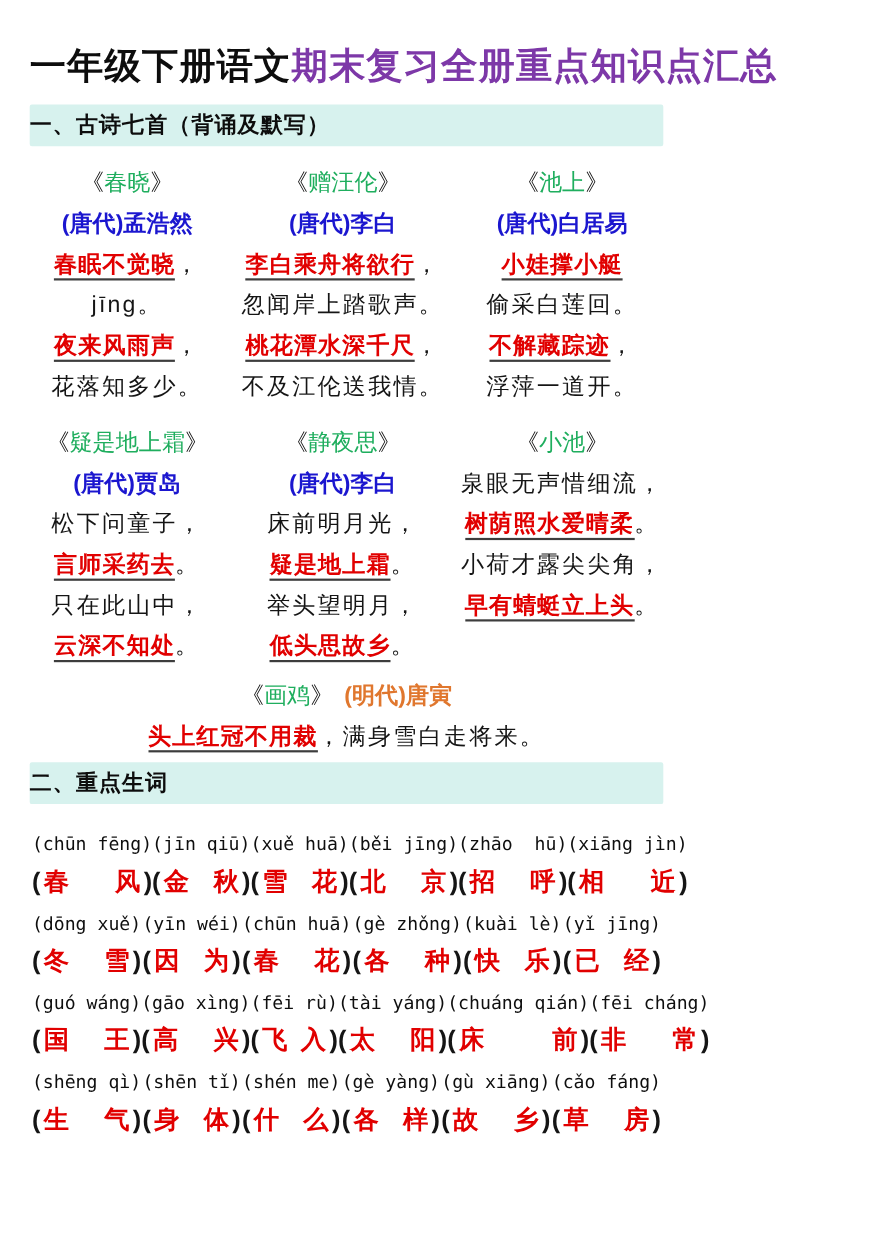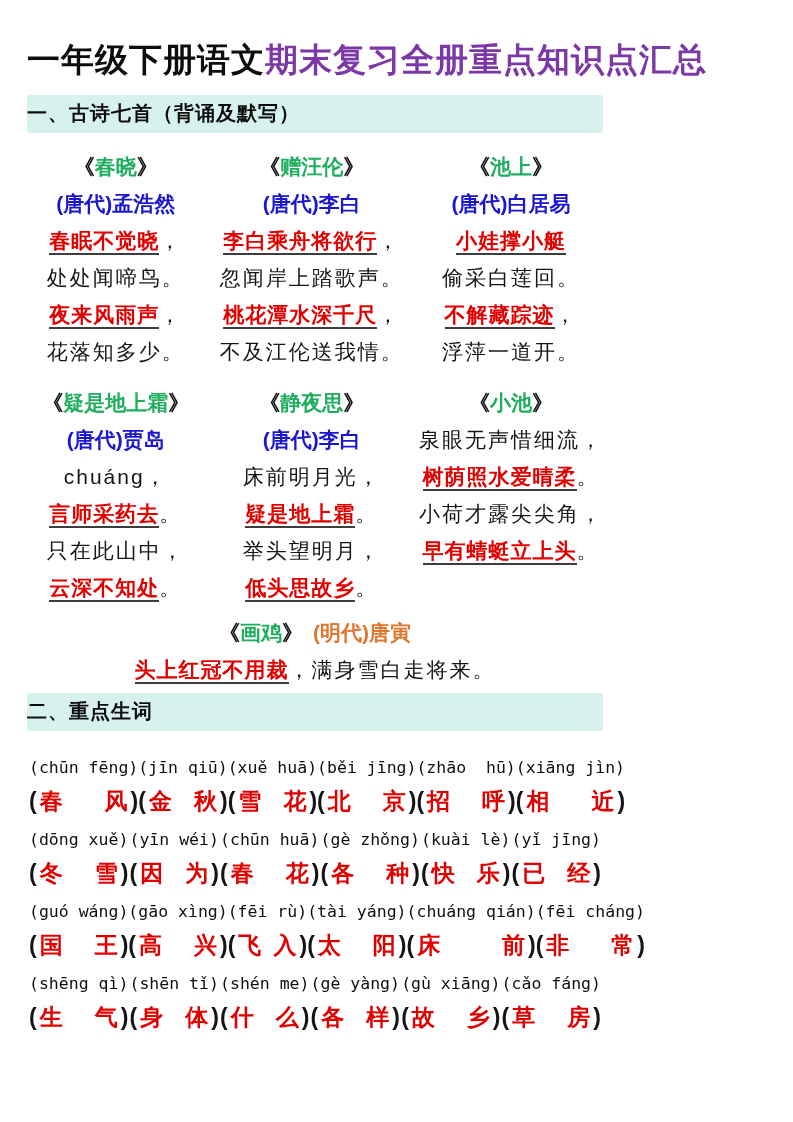--- a/index.html
+++ b/index.html
@@ -18,21 +18,21 @@
 
   .section-bar{height:38px; background:var(--mint); border-radius:2px;
     display:flex; align-items:center; 
     font-size:20px; font-weight:800; color:#0d0d0d; letter-spacing:1px;}
   .bar-1{margin-bottom:15px;}
   .bar-2{margin-top:4px; margin-bottom:24px;}
 
   .poems-grid{display:grid; grid-template-columns:1fr 1.12fr 1fr;
     column-gap:8px; row-gap:14px; margin-bottom:8px;}
   .poem{text-align:center;}
-  .poem-title{font-size:21px; font-weight:700; line-height:37px; color:#0d0d0d;}
+  .poem-title{font-size:21px; font-weight:400; line-height:37px; color:#0d0d0d;}
   .poem-title .title-text{color:var(--green);}
   .poem-author{font-size:21px; font-weight:800; line-height:37px;}
   .poem-author.blue{color:var(--blue);}
   .poem-author.orange{color:var(--orange);}
   .poem-line{font-size:21px; line-height:37px; white-space:nowrap;}
   .seg.plain{color:#151515; letter-spacing:2px;}
   .seg.red-seg{color:var(--red); font-weight:800; letter-spacing:1px;
     border-bottom:2px solid var(--underline); padding-bottom:1px;}
 
   .featured{ text-align:center; margin-top:6px; margin-bottom:2px;}
@@ -63,21 +63,21 @@
 
   <div class="section-bar bar-1">
     <span>一、古诗七首（背诵及默写）</span>
   </div>
 
   <div class="poems-grid" id="poems-grid">
       <div class="poem">
         <div class="poem-title"><span class="bracket">《</span><span class="title-text">春晓</span><span class="bracket">》</span></div>
         <div class="poem-author blue">(唐代)孟浩然</div>
         <div class="poem-line"><span class="seg red-seg">春眠不觉晓</span><span class="seg plain">，</span></div>
-        <div class="poem-line"><span class="seg plain">处处闻啼鸟。</span></div>
+        <div class="poem-line"><span class="seg plain">jīng。</span></div>
         <div class="poem-line"><span class="seg red-seg">夜来风雨声</span><span class="seg plain">，</span></div>
         <div class="poem-line"><span class="seg plain">花落知多少。</span></div>
       </div>
       <div class="poem">
         <div class="poem-title"><span class="bracket">《</span><span class="title-text">赠汪伦</span><span class="bracket">》</span></div>
         <div class="poem-author blue">(唐代)李白</div>
         <div class="poem-line"><span class="seg red-seg">李白乘舟将欲行</span><span class="seg plain">，</span></div>
         <div class="poem-line"><span class="seg plain">忽闻岸上踏歌声。</span></div>
         <div class="poem-line"><span class="seg red-seg">桃花潭水深千尺</span><span class="seg plain">，</span></div>
         <div class="poem-line"><span class="seg plain">不及江伦送我情。</span></div>
@@ -86,21 +86,21 @@
         <div class="poem-title"><span class="bracket">《</span><span class="title-text">池上</span><span class="bracket">》</span></div>
         <div class="poem-author blue">(唐代)白居易</div>
         <div class="poem-line"><span class="seg red-seg">小娃撑小艇</span></div>
         <div class="poem-line"><span class="seg plain">偷采白莲回。</span></div>
         <div class="poem-line"><span class="seg red-seg">不解藏踪迹</span><span class="seg plain">，</span></div>
         <div class="poem-line"><span class="seg plain">浮萍一道开。</span></div>
       </div>
       <div class="poem">
         <div class="poem-title"><span class="bracket">《</span><span class="title-text">疑是地上霜</span><span class="bracket">》</span></div>
         <div class="poem-author blue">(唐代)贾岛</div>
-        <div class="poem-line"><span class="seg plain">chuáng，</span></div>
+        <div class="poem-line"><span class="seg plain">松下问童子，</span></div>
         <div class="poem-line"><span class="seg red-seg">言师采药去</span><span class="seg plain">。</span></div>
         <div class="poem-line"><span class="seg plain">只在此山中，</span></div>
         <div class="poem-line"><span class="seg red-seg">云深不知处</span><span class="seg plain">。</span></div>
       </div>
       <div class="poem">
         <div class="poem-title"><span class="bracket">《</span><span class="title-text">静夜思</span><span class="bracket">》</span></div>
         <div class="poem-author blue">(唐代)李白</div>
         <div class="poem-line"><span class="seg plain">床前明月光，</span></div>
         <div class="poem-line"><span class="seg red-seg">疑是地上霜</span><span class="seg plain">。</span></div>
         <div class="poem-line"><span class="seg plain">举头望明月，</span></div>

